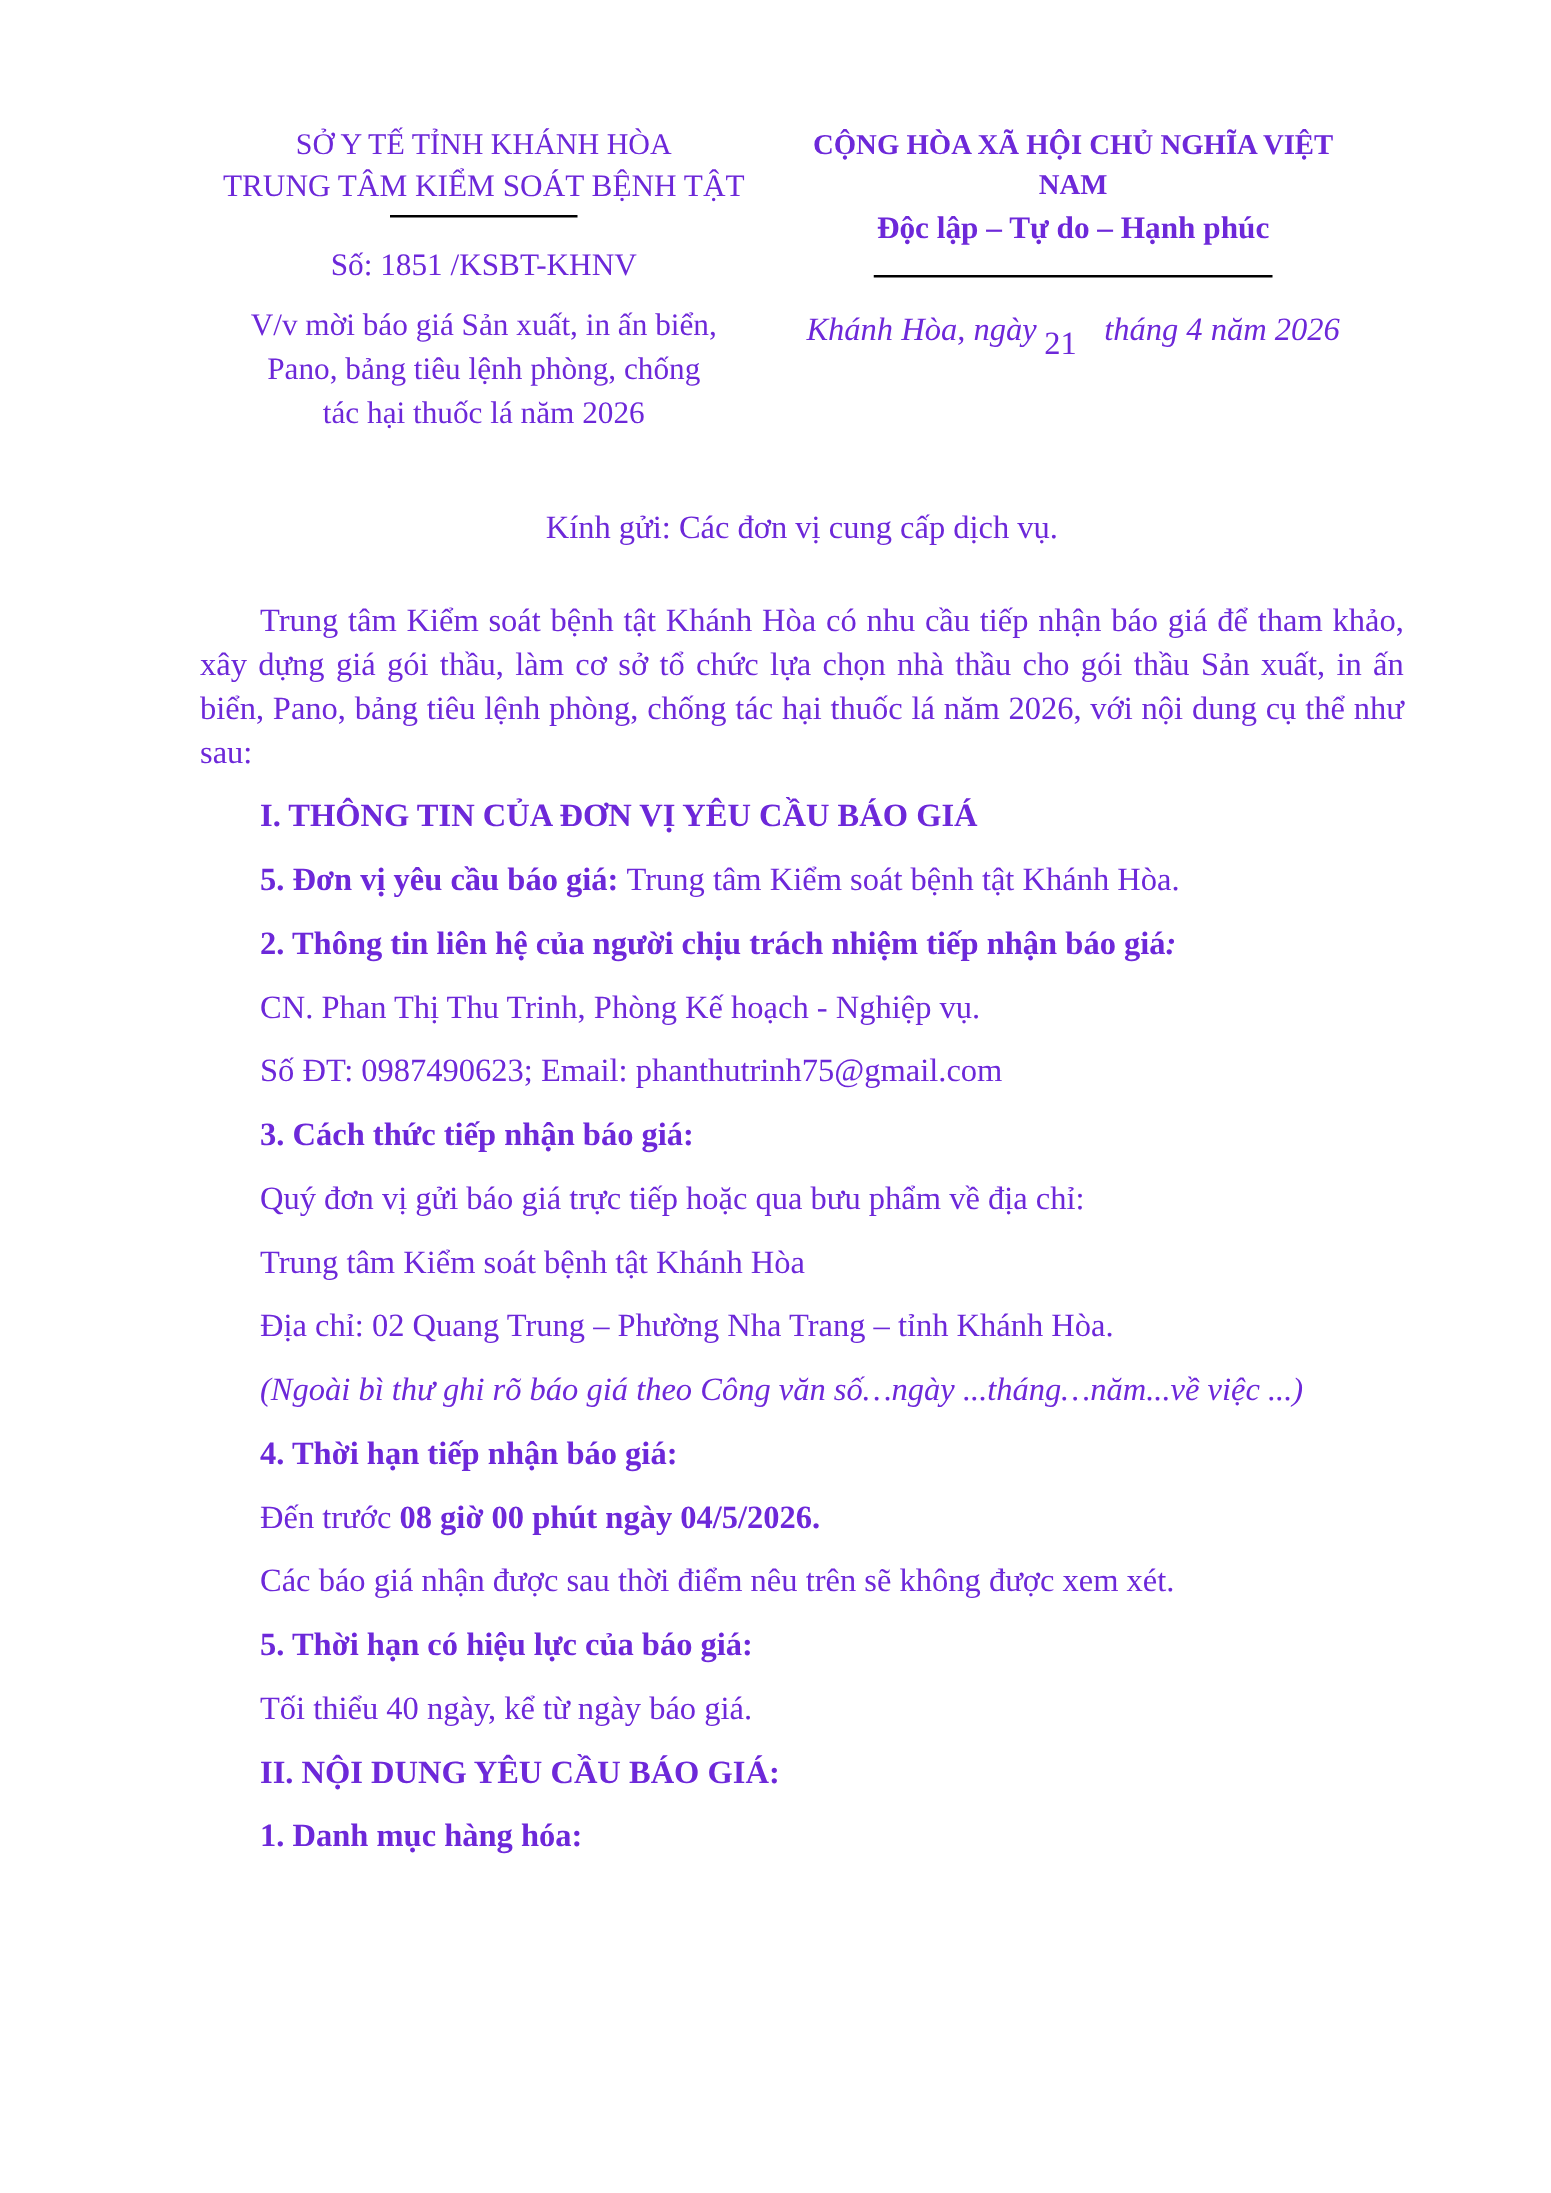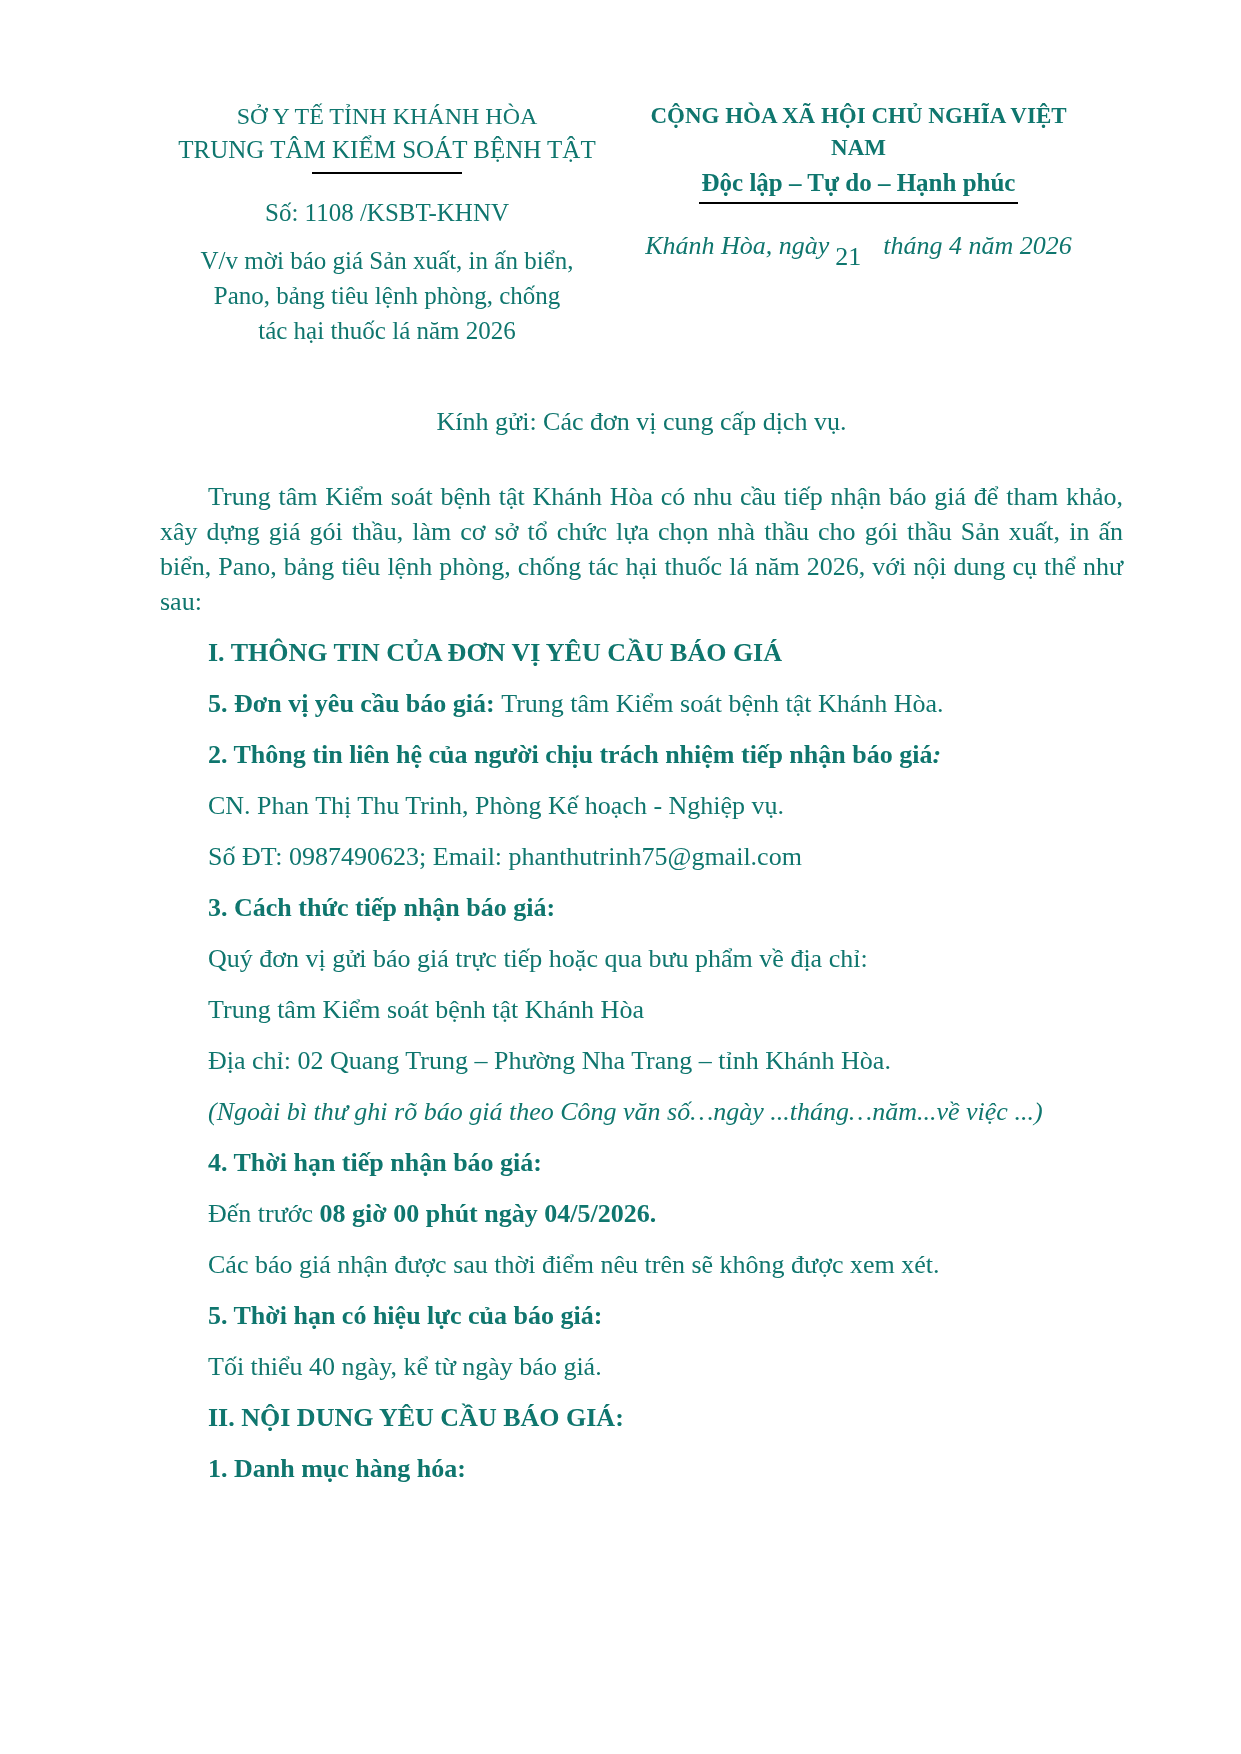--- a/index.html
+++ b/index.html
@@ -1,21 +1,21 @@
 <!DOCTYPE html>
 <html><head>
 <meta charset="utf-8">
 <style>
   html, body { margin: 0; padding: 0; background: #ffffff; }
   .page {
     position: relative;
     width: 1241px;
     height: 1510px;
     background: #ffffff;
-    color: #0f766e;
+    color: #6d28d9;
     font-family: "Liberation Serif", "DejaVu Serif", serif;
     overflow: hidden;
   }
   .header { display: flex; padding-top: 100px; }
   .hcol-left {
     width: 470px;
     margin-left: 152px;
     text-align: center;
     font-size: 24px;
     line-height: 33px;
@@ -37,21 +37,21 @@
     text-align: center;
     font-size: 23px;
     line-height: 32px;
   }
   .national-title { font-weight: bold; font-size: 23px; }
   .national-motto {
     font-weight: bold;
     font-size: 25px;
     display: inline-block;
     border-bottom: 2px solid #000;
-    padding: 0 3px 3px;
+    padding: 0 3px 21px;
     margin-top: 3px;
   }
   .issue-date { margin-top: 26px; font-style: italic; font-size: 26px; }
   .date-day {
     font-style: normal;
     position: relative;
     top: 11px;
     margin: 0 22px 0 6px;
   }
   .content {
@@ -76,21 +76,21 @@
 <body>
 
 <div class="page">
 
   <div class="header">
 
     <div class="hcol-left">
       <div class="org-parent">SỞ Y TẾ TỈNH KHÁNH HÒA</div>
       <div class="org-name">TRUNG TÂM KIỂM SOÁT BỆNH TẬT</div>
       <div class="org-underline"></div>
-      <div class="doc-number">Số: 1108 /KSBT-KHNV</div>
+      <div class="doc-number">Số: 1851 /KSBT-KHNV</div>
       <div class="doc-subject">
         <span>V/v mời báo giá Sản xuất, in ấn biển,</span>
         <span>Pano, bảng tiêu lệnh phòng, chống</span>
         <span>tác hại thuốc lá năm 2026</span>
       </div>
     </div>
 
     <div class="hcol-right">
       <div class="national-title">CỘNG HÒA XÃ HỘI CHỦ NGHĨA VIỆT NAM</div>
       <div>

